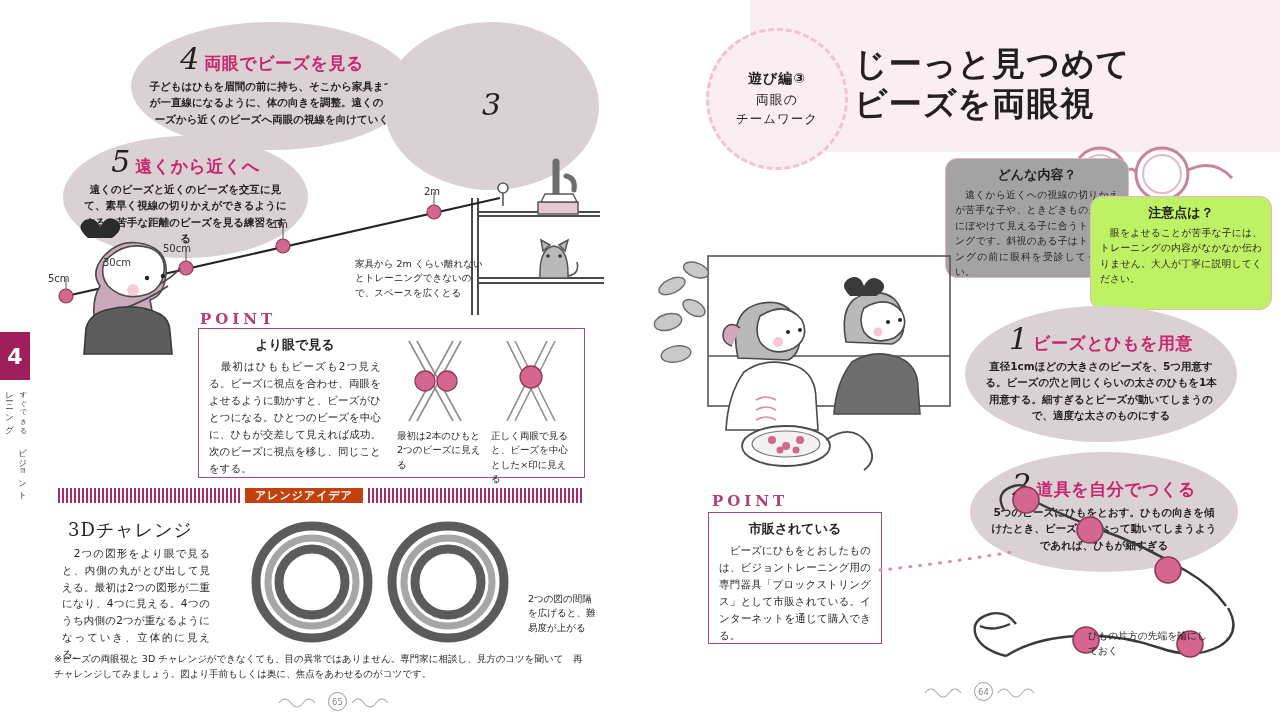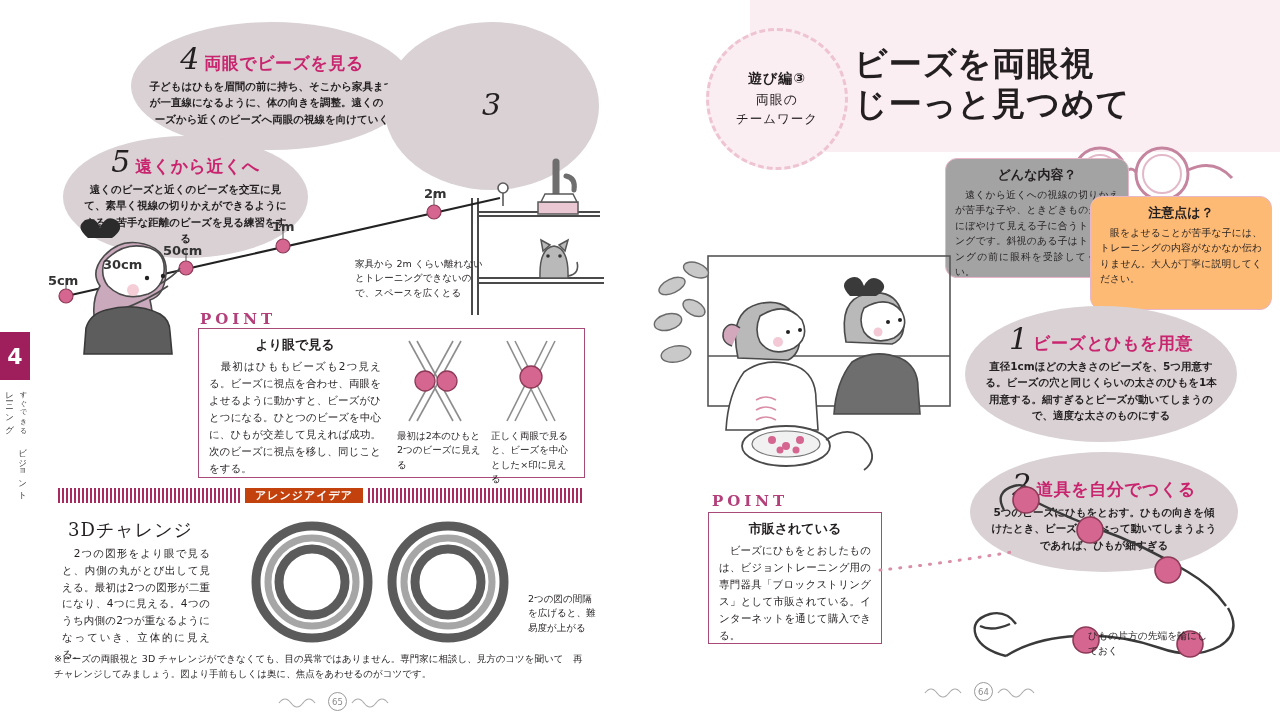--- a/index.html
+++ b/index.html
@@ -37,21 +37,21 @@
   }
   .eh{display:flex;align-items:baseline;justify-content:center;gap:5px;margin-bottom:3px;}
   .enum{font-family:"DejaVu Serif","Liberation Serif",serif;font-style:italic;
          font-size:30px;color:#231f20;line-height:.9;}
   .etitle{font-size:17px;font-weight:bold;color:#c9246e;letter-spacing:.5px;}
   .ebody{font-size:10.5px;line-height:1.55;color:#231f20;padding:0 14px;font-weight:bold;}
 
   
   .diagram{position:absolute;left:0;top:190px;width:640px;height:140px;}
 
-  .beadlabel{position:absolute;font-size:13px;color:#333;font-weight:bold;}
+  .beadlabel{position:absolute;font-size:10px;color:#333;}
   .furniture-note{position:absolute;font-size:9.5px;line-height:1.5;color:#231f20;width:135px;}
 
   
   .point-label{
     position:absolute;font-family:"DejaVu Serif","Liberation Serif",serif;
     font-weight:bold;font-size:15px;color:#b4407a;letter-spacing:4px;
   }
   .point-box{
     position:absolute;border:1.5px solid #a84a78;background:#fff;
   }
@@ -284,22 +284,22 @@
 
     <div class="hdr-bg" style="left:110px;top:0;width:530px;height:152px;"></div>
 
     <div class="dashcircle" style="left:66px;top:28px;width:136px;height:136px;">
       <div class="dc1">遊び編③</div>
       <div class="dc2">両眼の</div>
       <div class="dc3">チームワーク</div>
     </div>
 
     <div class="bigtitle" style="left:214px;top:44px;">
+      <div>じーっと見つめて</div>
       <div>ビーズを両眼視</div>
-      <div>じーっと見つめて</div>
     </div>
 
     <svg style="position:absolute;left:412px;top:140px;" width="190" height="70" viewBox="0 0 190 70">
       <g fill="none" stroke="#c6859f" stroke-width="3">
         <circle cx="48" cy="34" r="26"></circle>
         <circle cx="110" cy="34" r="26"></circle>
         <path d="M74 32 q5 -6 10 0"></path>
         <path d="M136 30 q26 -12 44 8"></path>
         <path d="M22 30 q-14 -10 -20 -2"></path>
       </g>
@@ -307,21 +307,21 @@
         <circle cx="48" cy="34" r="19"></circle>
           <circle cx="110" cy="34" r="19"></circle>
       </g>
     </svg>
 
     <div class="card" style="left:305px;top:158px;width:182px;height:118px;">
       <div class="card-title">どんな内容？</div>
       <div class="card-body">　遠くから近くへの視線の切りかえが苦手な子や、ときどきものが二重にぼやけて見える子に合うトレーニングです。斜視のある子はトレーニングの前に眼科を受診してください。</div>
     </div>
 
-    <div class="card" style="left:450px;top:196px;width:180px;height:112px;background:#fdba74;">
+    <div class="card" style="left:450px;top:196px;width:180px;height:112px;background:#bef264;">
       <div class="card-title">注意点は？</div>
       <div class="card-body">　眼をよせることが苦手な子には、トレーニングの内容がなかなか伝わりません。大人が丁寧に説明してください。</div>
     </div>
 
 
     <svg style="position:absolute;left:20px;top:250px;" width="300" height="230" viewBox="0 0 300 230">
       <rect x="48" y="6" width="242" height="150" fill="none" stroke="#555" stroke-width="1.6"></rect>
       <line x1="48" y1="106" x2="290" y2="106" stroke="#555" stroke-width="1.6"></line>
 
       <g fill="#c9c9c9" stroke="#6a6a6a" stroke-width="1.4">

